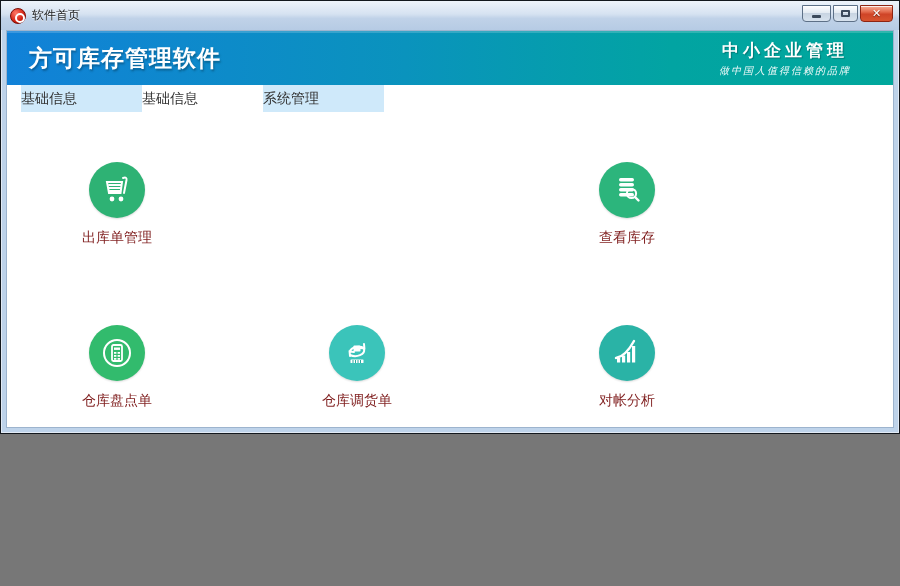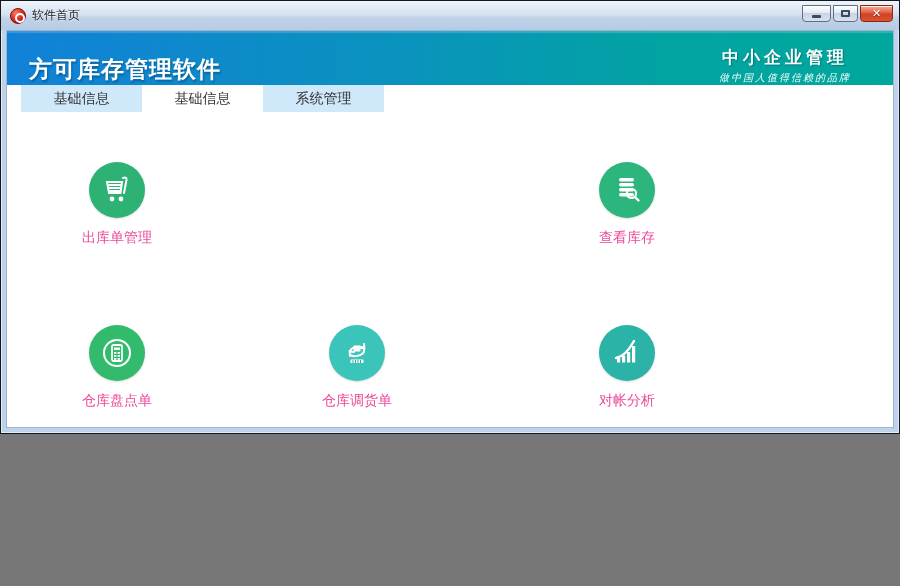--- a/index.html
+++ b/index.html
@@ -56,21 +56,21 @@
   .frame {
     flex:1 1 auto; margin:0 5px 5px 5px;
     background:#fff; display:flex; flex-direction:column;
     border:1px solid #9db4ce; overflow:hidden;
   }
 
   
   .header {
     height:54px; flex:0 0 54px;
     background:linear-gradient(to right, #1181d8 0%, #0a93bd 45%, #02a4a2 75%, #00a79c 100%);
-    display:flex; align-items:flex-end; justify-content:space-between;
+    display:flex; align-items:center; justify-content:space-between;
     box-shadow: inset 0 2px 0 rgba(255,255,255,.18);
   }
   .header-title {
     margin-left:22px; color:#fff; font-size:23px; font-weight:bold;
     letter-spacing:1px; text-shadow:1px 2px 2px rgba(0,30,40,.35);
   }
   .brand { margin-right:42px; text-align:center; color:#fff; }
   .brand-title {
     font-size:17px; font-weight:bold; letter-spacing:4px;
     text-shadow:1px 1px 1px rgba(0,40,40,.35);
@@ -80,37 +80,37 @@
     font-family:Liberation Serif, serif; font-style:italic;
     opacity:.95;
   }
 
   
   .tabbar {
     height:27px; flex:0 0 27px; background:#fff;
     display:flex; padding-left:14px;
   }
   .tab {
-    width:121px; text-align:center; line-height:27px;
+    width:121px; text-align:left; line-height:27px;
     font-size:14px; color:#333; background:#cfe9fa; cursor:default;
   }
   .tab.active { background:#ffffff; }
 
   
   .main { flex:1 1 auto; background:#fff; position:relative; }
   .tile {
     position:absolute; width:132px;
     display:flex; flex-direction:column; align-items:center; cursor:pointer;
   }
   .tile-circle {
     width:56px; height:56px; border-radius:50%;
     display:flex; align-items:center; justify-content:center;
     box-shadow:0 1px 2px rgba(0,0,0,.15);
   }
-  .tile-label { margin-top:11px; font-size:14px; color:#ec4899; }
+  .tile-label { margin-top:11px; font-size:14px; color:#7f1d1d; }
   .tile svg { display:block; }
 
   .r1 { top:50px; } .r2 { top:213px; }
   .c1 { left:44px; } .c2 { left:284px; } .c3 { left:554px; }
 </style>
 </head>
 <body>
 
 <div class="window">
 

